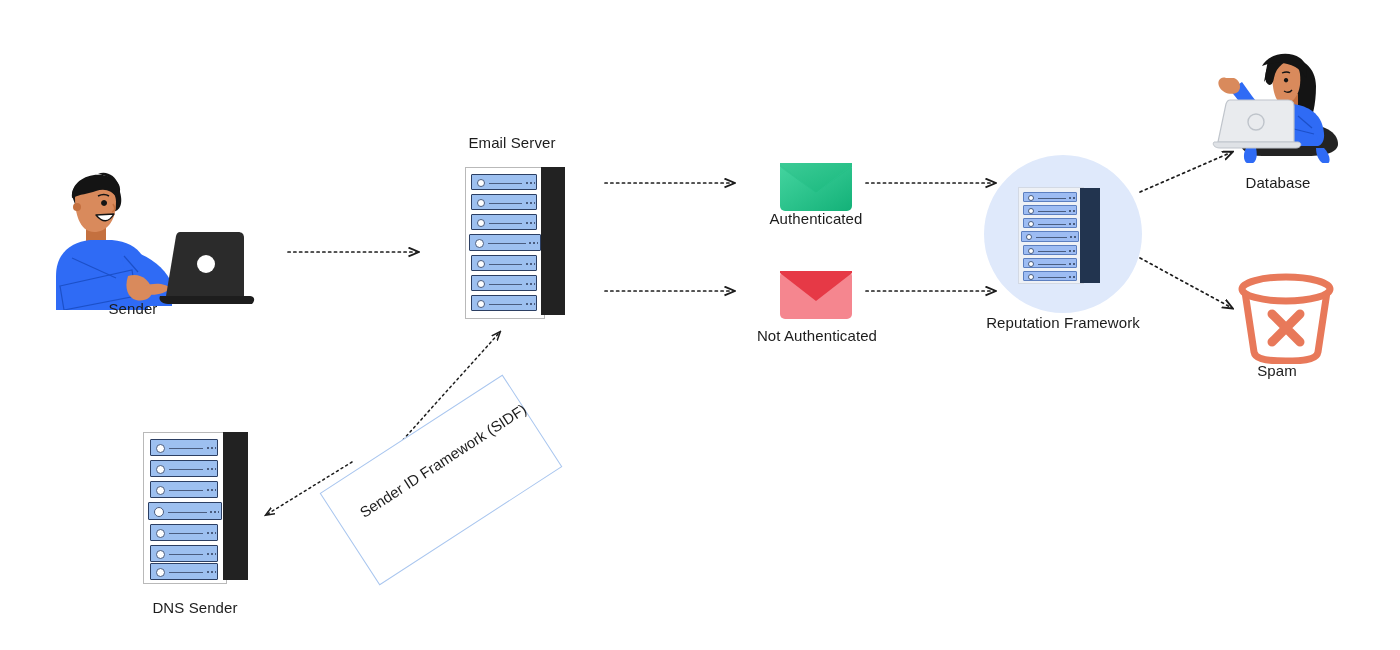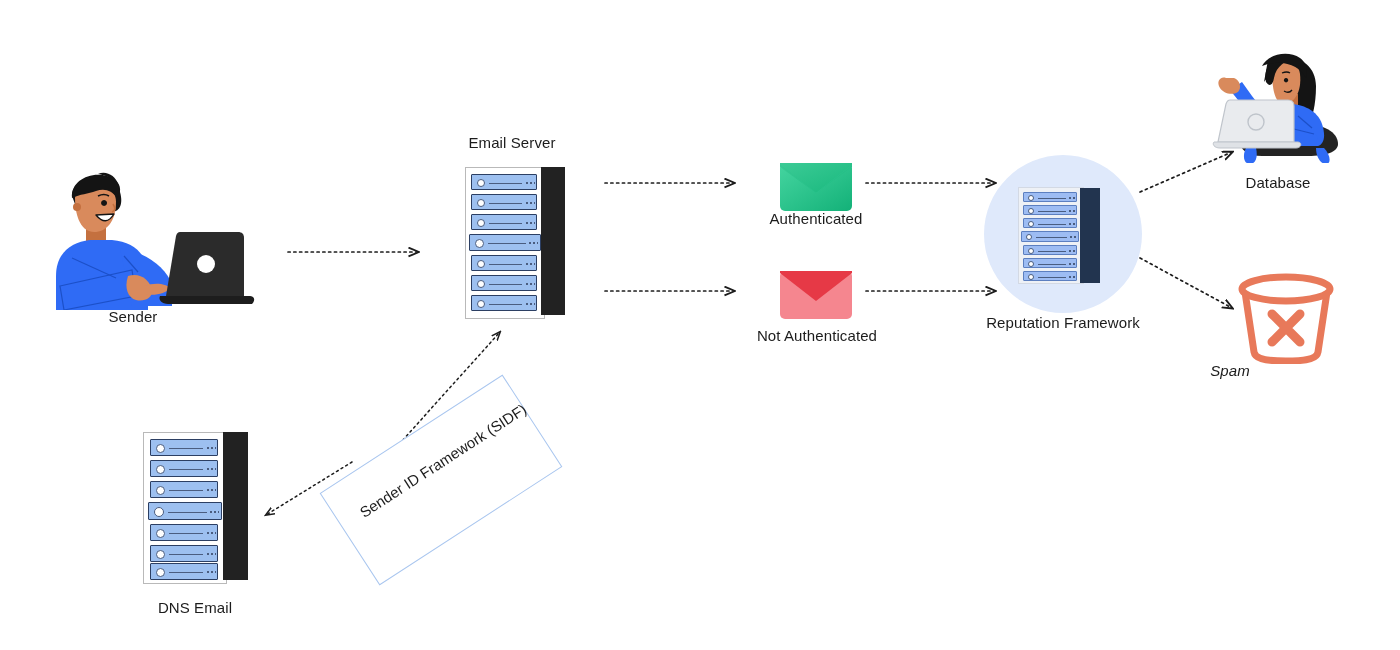--- a/index.html
+++ b/index.html
@@ -165,21 +165,21 @@
       <path d="M108 116 C120 112, 130 120, 132 130 C133 138, 124 142, 116 140 C108 138, 104 128, 108 116 Z" fill="#d98a5c"></path>
       <path d="M124 126 C136 122, 146 124, 150 128 C146 134, 134 136, 124 134 Z" fill="#d98a5c"></path>
 
       <path d="M160 72 L218 72 C222 72, 224 74, 224 78 L224 136 L146 136 L156 76 C157 73, 158 72, 160 72 Z" fill="#2b2b2b"></path>
 
       <circle cx="186" cy="104" r="9" fill="#ffffff"></circle>
 
       <path d="M140 136 L230 136 C234 136, 236 140, 232 144 L148 144 C142 144, 138 140, 140 136 Z" fill="#1d1d1d"></path>
     </svg>
   </div>
-  <div class="label" style="left:53px; top:308px; width:160px;">Sender</div>
+  <div class="label" style="left:53px; top:300px; width:160px;">Sender</div>
 
   <div class="label" style="left:432px; top:134px; width:160px;">Email Server</div>
   <div class="rack" style="left:465px; top:167px; width:100px; height:152px;">
     <div class="rack-body" style="width:80px; height:152px;"></div>
     <div class="rack-panel" style="left:76px; width:24px; height:148px;"></div>
     <div class="slot" style="left:6px; top:7px; width:66px; height:16px;">
       <div class="dot" style="left:5px; top:4px; width:8px; height:8px;"></div>
       <div class="bar" style="left:17px; top:8px; width:33px;"></div>
       <div class="dots" style="left:54px; top:7px; width:9px;"></div>
     </div>
@@ -327,21 +327,21 @@
   <div class="node" style="left:1232px; top:272px; width:108px; height:92px;">
     <svg width="108" height="92" viewBox="0 0 108 92">
 
       <path d="M13 20 L22 80 C23 86, 30 89, 54 89 C78 89, 85 86, 86 80 L95 20 Z" fill="none" stroke="#e8795a" stroke-width="7" stroke-linejoin="round"></path>
 
       <ellipse cx="54" cy="17" rx="44" ry="12" fill="#ffffff" stroke="#e8795a" stroke-width="7"></ellipse>
 
       <path d="M40 42 L68 70 M68 42 L40 70" stroke="#e8795a" stroke-width="9" stroke-linecap="round"></path>
     </svg>
   </div>
-  <div class="label" style="left:1150px; top:362px; width:160px;font-style:italic;">Spam</div>
+  <div class="label" style="left:1197px; top:362px; width:160px;">Spam</div>
 
   <div class="rack" style="left:143px; top:432px; width:105px; height:152px;">
     <div class="rack-body" style="width:84px; height:152px;"></div>
     <div class="rack-panel" style="left:80px; width:25px; height:148px;"></div>
     <div class="slot" style="left:7px; top:7px; width:68px; height:17px;">
       <div class="dot" style="left:5px; top:4px; width:9px; height:9px;"></div>
       <div class="bar" style="left:18px; top:8px; width:34px;"></div>
       <div class="dots" style="left:56px; top:7px; width:9px;"></div>
     </div>
     <div class="slot" style="left:7px; top:28px; width:68px; height:17px;">
@@ -368,18 +368,18 @@
       <div class="dot" style="left:5px; top:4px; width:9px; height:9px;"></div>
       <div class="bar" style="left:18px; top:8px; width:34px;"></div>
       <div class="dots" style="left:56px; top:7px; width:9px;"></div>
     </div>
     <div class="slot" style="left:7px; top:131px; width:68px; height:17px;">
       <div class="dot" style="left:5px; top:4px; width:9px; height:9px;"></div>
       <div class="bar" style="left:18px; top:8px; width:34px;"></div>
       <div class="dots" style="left:56px; top:7px; width:9px;"></div>
     </div>
   </div>
-  <div class="label" style="left:115px; top:599px; width:160px;">DNS Email</div>
+  <div class="label" style="left:115px; top:599px; width:160px;">DNS Sender</div>
 
   <div class="sidf-box" style="left:332px; top:425px; width:218px; height:110px; transform: rotate(-33deg); transform-origin: center center;"></div>
   <div class="sidf-text" style="left:338px; top:452px; width:210px; text-align:center; transform: rotate(-33deg); transform-origin: center center;">Sender ID Framework (SIDF)</div>
 
 </div>
 
 </body></html>

